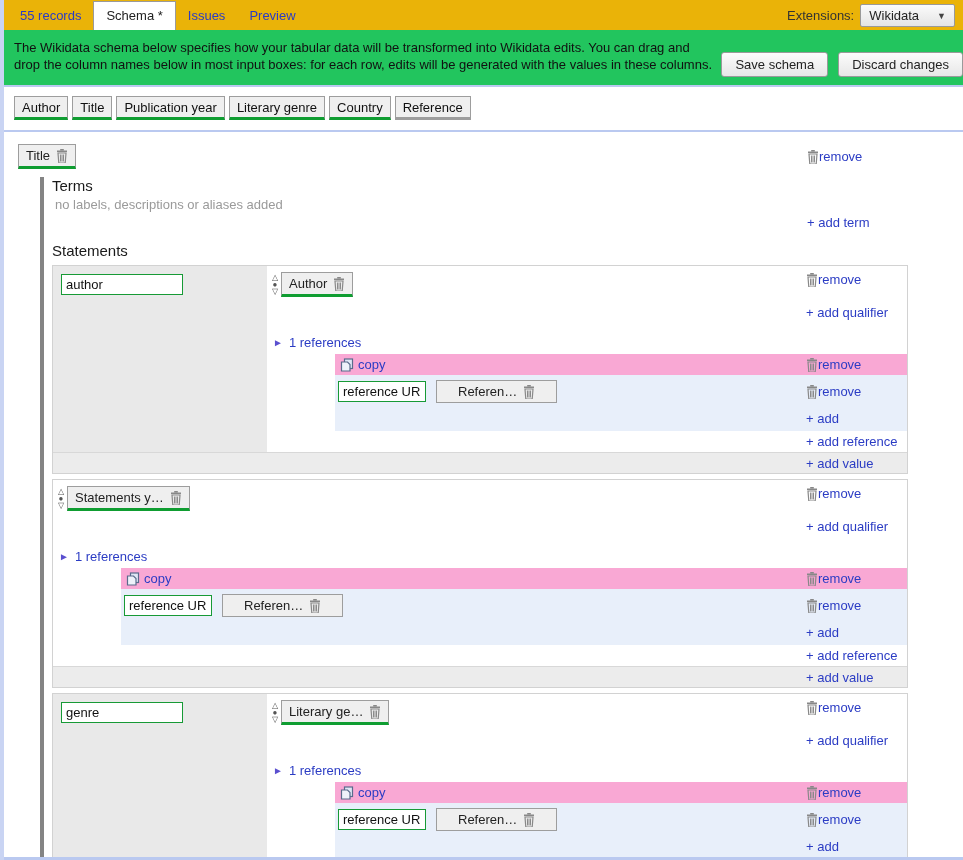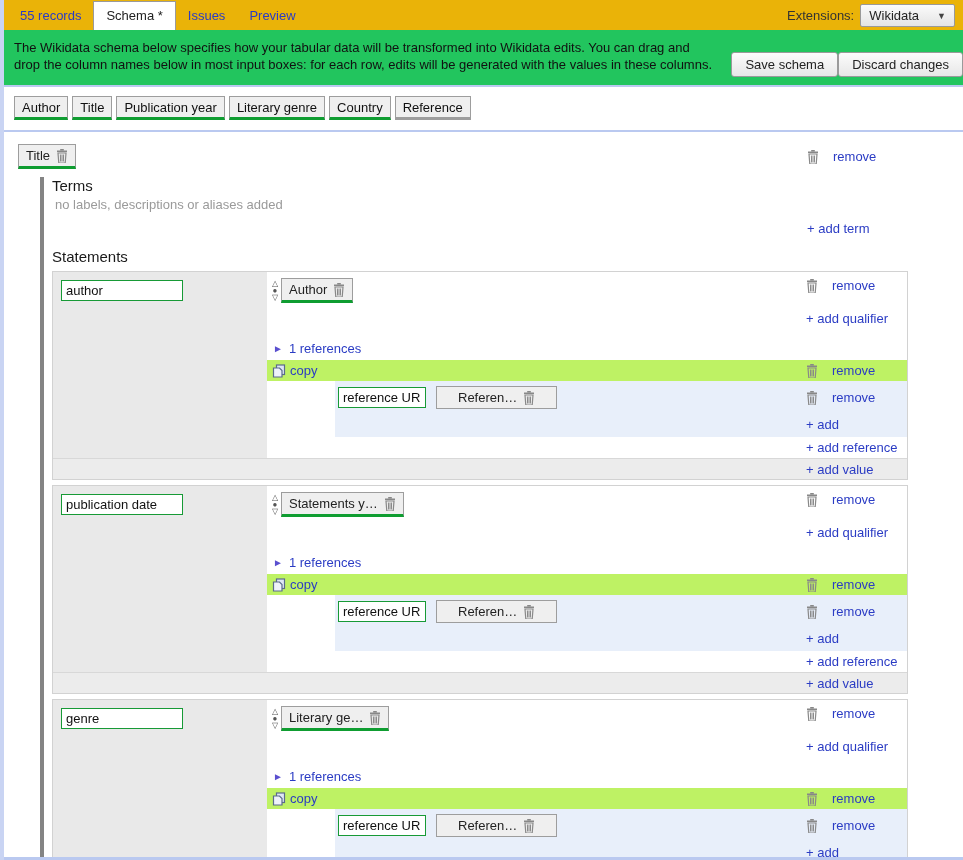--- a/index.html
+++ b/index.html
@@ -16,61 +16,61 @@
                 padding:6px 12px 7px; margin-top:3px; cursor:default; }
   .tabbar-right { margin-left:auto; display:flex; align-items:center; gap:6px; padding-bottom:3px; }
   .ext-label { color:#333; }
   .dd-btn { background:linear-gradient(#fbfbfb,#e4e4e4); border:1px solid #999; border-radius:2px;
             padding:3px 8px; cursor:pointer; color:#222; display:flex; align-items:center; gap:18px; font-size:13px; }
   .caret { font-size:9px; color:#444; }
 
   
   .descband { display:flex; padding:9px 0 8px 10px; background:#22c55e; }
   .desc { width:700px; line-height:17px; color:#111; }
-  .descband .btns { margin-left:auto; display:flex; align-items:center; padding-top:13px; }
+  .descband .btns { margin-left:auto; display:flex; gap:10px; align-items:center; padding-top:13px; }
   .btn { background:linear-gradient(#fcfcfc,#e7e7e7); border:1px solid #9a9a9a; border-radius:3px;
          padding:4px 13px; font-size:13px; color:#222; cursor:pointer; }
   .sep { height:2px; background:#bac9f0; }
 
   
   .colsrow { padding:9px 10px 10px 10px; display:flex; gap:4px; background:#fff; }
   .chip { background:#efefef; border:1px solid #9d9d9d; border-bottom:3px solid #9d9d9d;
           padding:3px 7px 2px; cursor:grab; color:#111; white-space:nowrap; }
   .chip.rec { border-bottom-color:#0f9d31; }
 
   
   .main { padding:12px 55px 0 14px; }
   .row { display:flex; align-items:center; }
-  .act { width:101px; flex:none; margin-left:auto; display:flex; align-items:center; gap:14px; }
+  .act { width:101px; flex:none; margin-left:auto; display:flex; align-items:center; gap:0; }
   .itemchip { display:inline-flex; align-items:center; gap:6px; background:#efefef;
               border:1px solid #9d9d9d; border-bottom:3px solid #0f9d31; padding:3px 7px; cursor:grab; }
   .item-body { margin-top:5px; margin-left:22px; border-left:4px solid #848484; padding-left:8px; }
   .h2 { font-size:15px; color:#1a1a1a; }
   .muted { color:#9a9a9a; margin:3px 0 0 3px; }
   .terms { margin-top:8px; }
-  .actrow { margin-top:6px; min-height:20px; }
+  .actrow { min-height:20px; }
 
   
   .stmts { margin-top:10px; }
   .group { border:1px solid #d2d2d2; margin-bottom:5px; }
   .gmain { display:flex; }
   .gleft { width:214px; flex:none; background:#e9e9e9; padding:8px; }
   .gleft input { width:122px; border:1px solid #179a36; padding:2px 4px; font-size:13px;
                  font-family:"Liberation Sans", sans-serif; color:#111; background:#fff; }
   .gright { flex:1; background:#fff; padding-top:6px; min-width:0; }
   .prop-row { display:flex; align-items:flex-start; padding-left:3px; min-height:30px; }
   .handle { width:10px; display:flex; flex-direction:column; align-items:center; margin:2px 1px 0 0;
             color:#555; cursor:grab; }
   .handle span { font-size:8px; line-height:7px; }
   .propchip { display:inline-flex; align-items:center; gap:6px; background:#efefef;
               border:1px solid #9d9d9d; border-bottom:3px solid #0f9d31; padding:3px 7px; cursor:grab; }
   .qual-row { min-height:20px; }
   .refs-toggle { margin:10px 0 2px 6px; height:20px; display:flex; align-items:center; gap:6px; }
   .tri { color:#5a4fcf; font-size:10px; }
-  .copy-row { background:#bef264; display:flex; align-items:center;
+  .copy-row { margin-left:68px; background:#f9a8d4; display:flex; align-items:center;
               min-height:21px; padding-left:5px; }
   .copy-lnk { display:inline-flex; align-items:center; gap:4px; }
   .refbody { margin-left:68px; background:#e8effa; padding:5px 0 2px 3px; }
   .refline { display:flex; align-items:center; }
   .refline input { width:88px; border:1px solid #179a36; padding:2px 4px; font-size:13px;
                    font-family:"Liberation Sans", sans-serif; color:#111; background:#fff; }
   .refchip { display:inline-flex; align-items:center; gap:6px; background:#efefef;
              border:1px solid #9d9d9d; padding:3px 21px; margin-left:10px; cursor:grab; }
   .refadd-row { min-height:22px; margin-top:4px; }
   .addref-row { min-height:21px; background:#fff; }
@@ -244,23 +244,20 @@
         </div>
         <div class="addval-bar">
           <span class="act">
               <a class="lnk">+ add value</a>
             </span>
         </div>
       </div>
 
       <div class="group">
         <div class="gmain">
-          <div class="gleft">
-            <input value="publication date" style="">
-          </div>
           <div class="gright">
             <div class="prop-row">
               <span class="handle">
                   <span>△</span>
                   <span>●</span>
                   <span>▽</span>
                 </span>
               <span class="propchip">
                 <span>Statements y…</span>
                 <svg class="icon" width="12" height="14">

